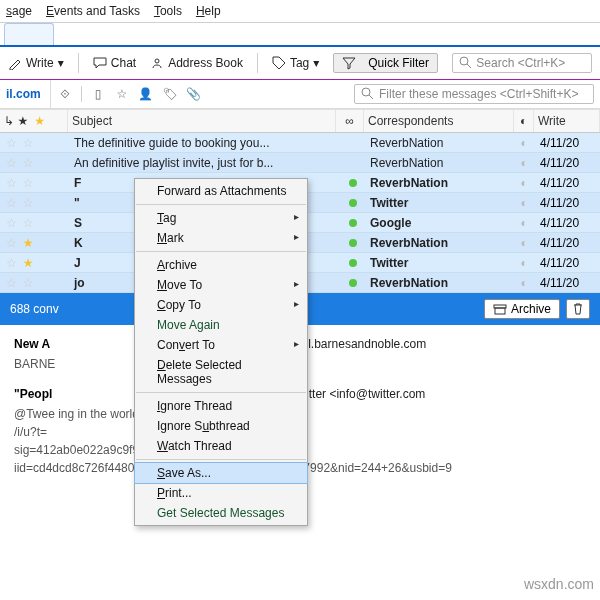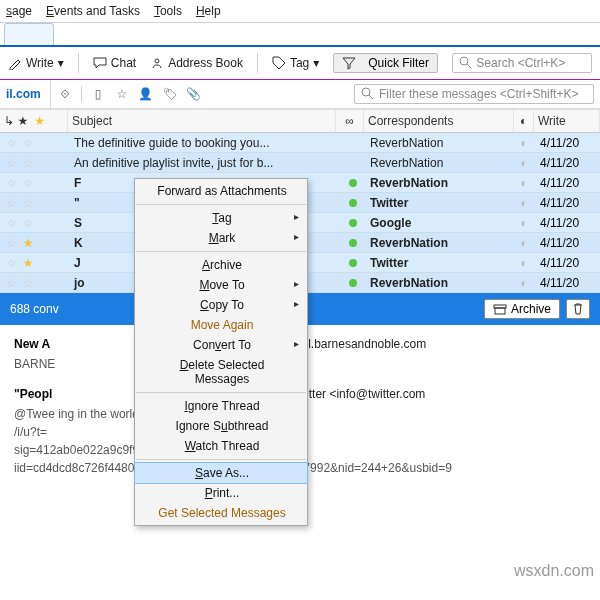--- a/index.html
+++ b/index.html
@@ -37,27 +37,27 @@
 .row .c-date{ color:#000000; }
 .row .c-star2{color:#bbb;}
 .convBar { background:#1e7de0; color:#fff; display:flex; align-items:center; padding:6px 10px; font-size:16px; font-weight:500;gap:48px; }
 .convBar .btns { margin-left:auto; display:flex; gap:6px;}
 .convBar .wbtn { background:#fff; color:#000; border:1px solid #888; border-radius:2px; padding:2px 8px; font-size:12px; display:flex; align-items:center; gap:4px;}
 .preview { padding:10px 14px; color:#222; line-height:1.5; }
 .preview .hdr { margin-bottom:2px; }
 .preview .sender { color:#555; margin-bottom:12px;}
 .preview .body { color:#555; font-size:12px; word-break:break-all; }
 .preview b { font-weight:bold; color:#000;}
-.watermark { position:absolute; right:6px; bottom:20px; font-size:16px; color:#999;}
+.watermark { position:absolute; right:6px; bottom:8px; font-size:14px; color:#999;}
 
 svg { width:14px; height:14px; vertical-align:middle; }
 .ctxmenu { position:absolute; left:134px; top:178px; width:174px; background:#f4f4f4; border:1px solid #a8a8a8; box-shadow:2px 3px 6px rgba(0,0,0,.25); padding:2px 0; }
-.ctxmenu .mi { padding:3px 20px 3px 22px; font-size:12px; color:#111; position:relative;text-align:center;}
+.ctxmenu .mi { padding:3px 20px 3px 22px; font-size:12px; color:#111; position:relative;}
 .ctxmenu .mi.sub::after { content:"▸"; position:absolute; right:8px; font-size:10px; color:#333;}
-.ctxmenu .mi.disabled { color:#a16207; }
+.ctxmenu .mi.disabled { color:#14532d; }
 .ctxmenu .mi.hl { background:#cfe5fb; outline:1px solid #8ab8e6; }
 .ctxmenu hr { border:none; border-top:1px solid #cfcfcf; margin:3px 1px; }
 </style>
 </head>
 <body>
 
 <div class="menubar">
     <span><u>s</u>age</span>
     <span><u>E</u>vents and Tasks</span>
     <span><u>T</u>ools</span>

